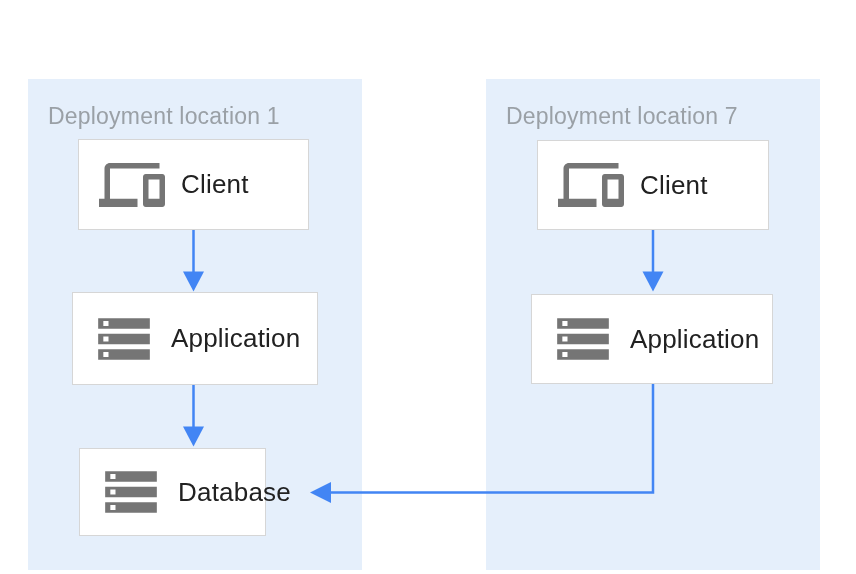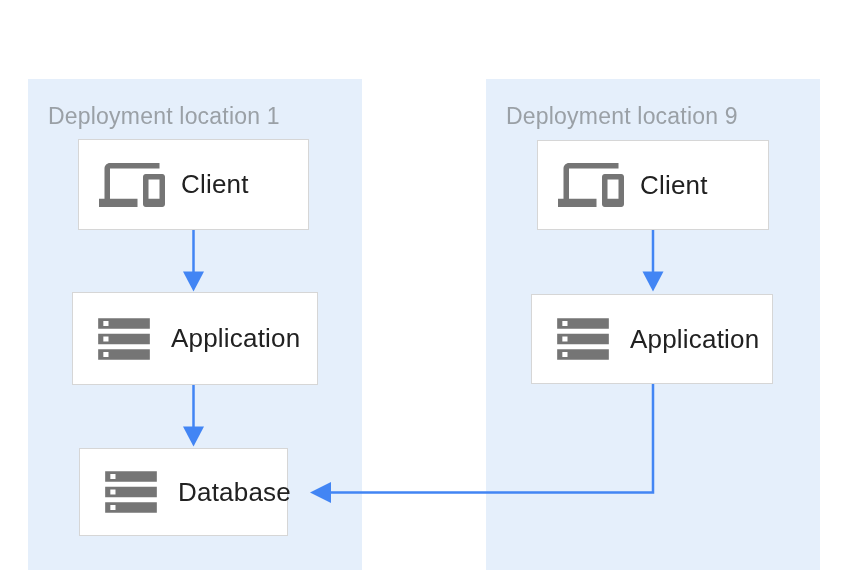--- a/index.html
+++ b/index.html
@@ -54,21 +54,21 @@
   .node-label {
     margin-left: 16px;
     font-size: 26px;
     letter-spacing: 0.2px;
     color: var(--node-text, #212121);
     white-space: nowrap;
   }
   
   .node-client-1      { left: 78px;  top: 97px;  width: 231px; height: 91px; }
   .node-application-1 { left: 72px;  top: 250px; width: 246px; height: 93px; }
-  .node-database-1    { left: 79px;  top: 406px; width: 209px; height: 88px; }
+  .node-database-1    { left: 79px;  top: 406px; width: 187px; height: 88px; }
   .node-client-2      { left: 537px; top: 98px;  width: 232px; height: 90px; }
   .node-application-2 { left: 531px; top: 252px; width: 242px; height: 90px; }
 
   .edges-overlay {
     position: absolute;
     left: 0;
     top: 0;
     width: 856px;
     height: 574px;
     pointer-events: none;
@@ -86,21 +86,21 @@
 </head>
 <body>
 
 <div class="canvas">
 
   <div class="panel panel-1">
     <div class="panel-label">Deployment location 1</div>
   </div>
 
   <div class="panel panel-2">
-    <div class="panel-label">Deployment location 9</div>
+    <div class="panel-label">Deployment location 7</div>
   </div>
 
   <svg class="edges-overlay" viewBox="0 0 856 574" xmlns="http://www.w3.org/2000/svg">
 
     <g>
       <line class="edge-line" x1="193.5" y1="188" x2="193.5" y2="231"></line>
       <polygon class="edge-head" points="183,229.5 204,229.5 193.5,249.5"></polygon>
     </g>
 
     <g>

